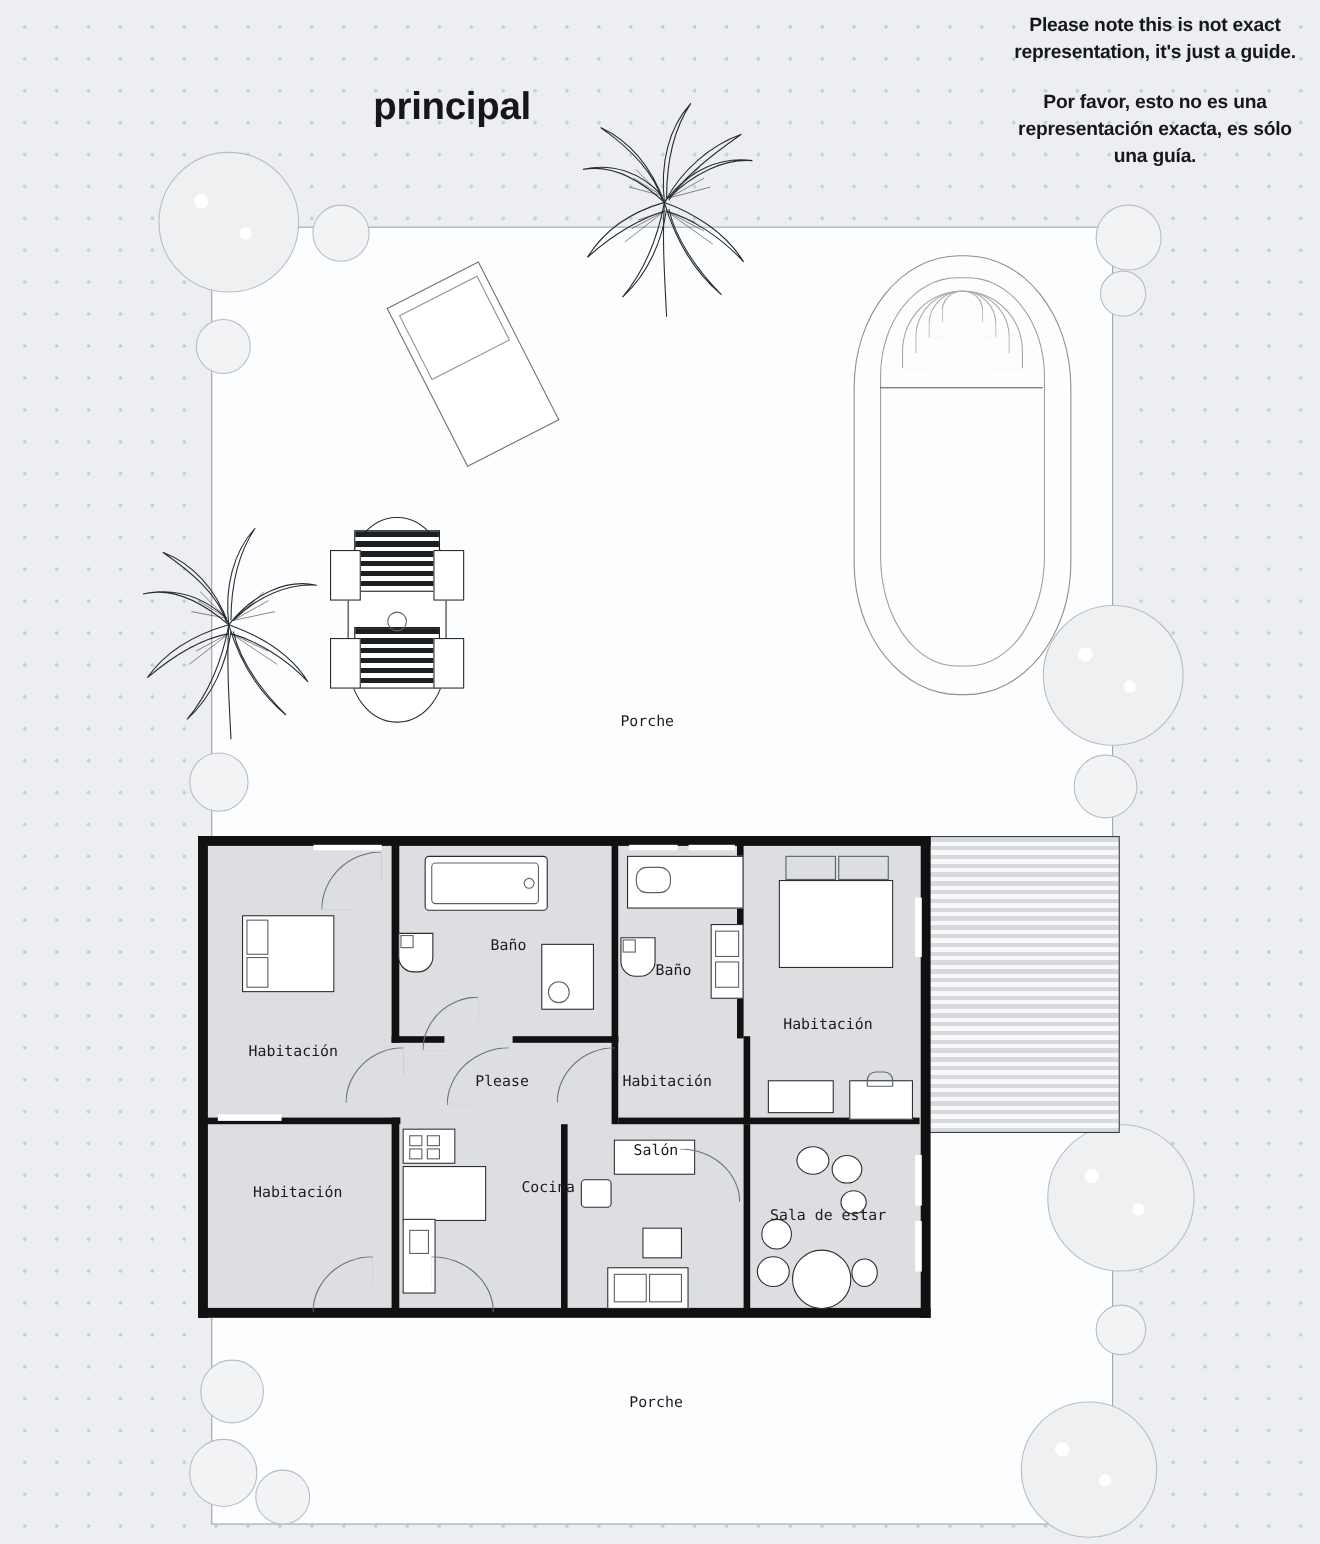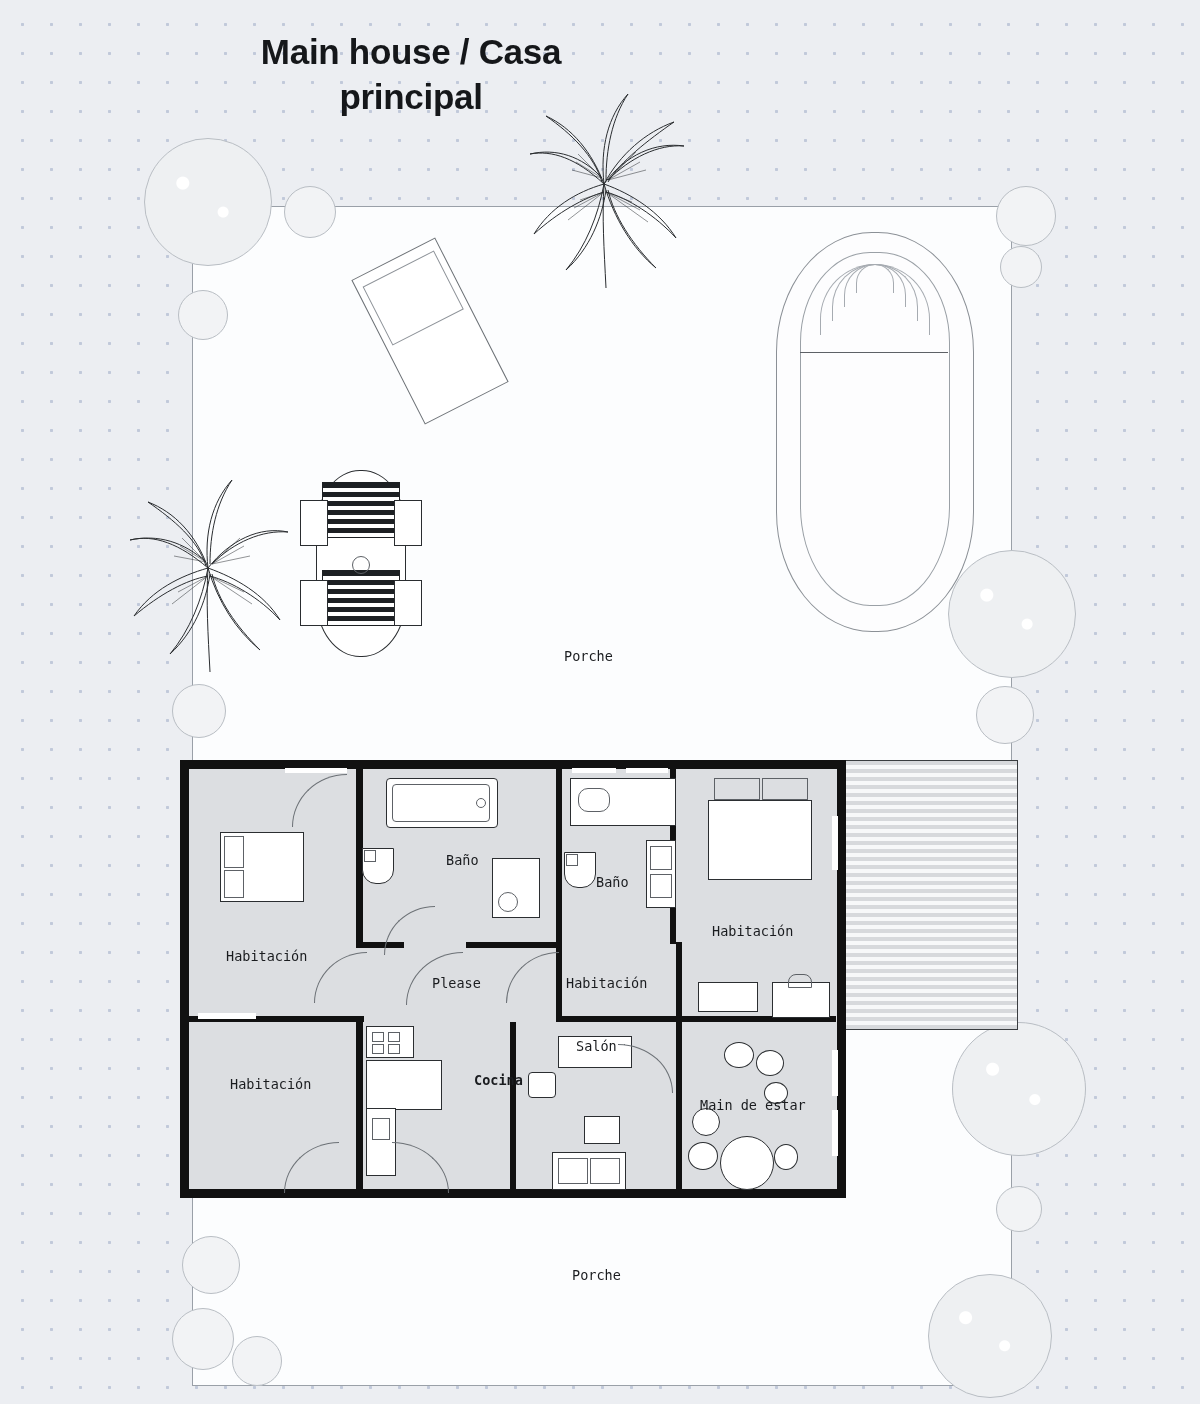--- a/index.html
+++ b/index.html
@@ -107,24 +107,28 @@
   .palm svg{display:block;}
 </style>
 </head>
 <body>
 
 <div id="dotgrid"></div>
 
 <div id="sheet">
 
   <div class="title">
-    <span>Main house / Casa</span><br>
+    <br>
     <span>principal</span>
   </div>
 
+  <div class="note">
+    <span>Please note this is not exact representation, it's just a guide.</span>
+    <span class="es">Por favor, esto no es una representación exacta, es sólo una guía.</span>
+  </div>
 
   <div class="lot"></div>
 
   <div class="pool-outer"></div>
   <div class="pool-inner"></div>
   <div class="pool-steps">
     <i style="left:8px;top:6px;width:108px;height:70px;"></i>
     <i style="left:20px;top:6px;width:84px;height:56px;"></i>
     <i style="left:32px;top:6px;width:60px;height:42px;"></i>
     <i style="left:44px;top:6px;width:36px;height:28px;"></i>
@@ -300,18 +304,18 @@
   </div>
 
   <div class="lbl" style="left:564px;top:648px;">Porche</div>
   <div class="lbl" style="left:226px;top:948px;">Habitación</div>
   <div class="lbl" style="left:446px;top:852px;">Baño</div>
   <div class="lbl" style="left:596px;top:874px;">Baño</div>
   <div class="lbl" style="left:712px;top:923px;">Habitación</div>
   <div class="lbl" style="left:432px;top:975px;">Please</div>
   <div class="lbl" style="left:566px;top:975px;">Habitación</div>
   <div class="lbl" style="left:230px;top:1076px;">Habitación</div>
-  <div class="lbl" style="left:474px;top:1072px;font-weight:bold;">Cocina</div>
+  <div class="lbl" style="left:474px;top:1072px;">Cocina</div>
   <div class="lbl" style="left:576px;top:1010px;margin-top:28px;">Salón</div>
-  <div class="lbl" style="left:700px;top:1097px;">Main de estar</div>
+  <div class="lbl" style="left:700px;top:1097px;">Sala de estar</div>
   <div class="lbl" style="left:572px;top:1267px;">Porche</div>
 
 </div>
 
 </body></html>

